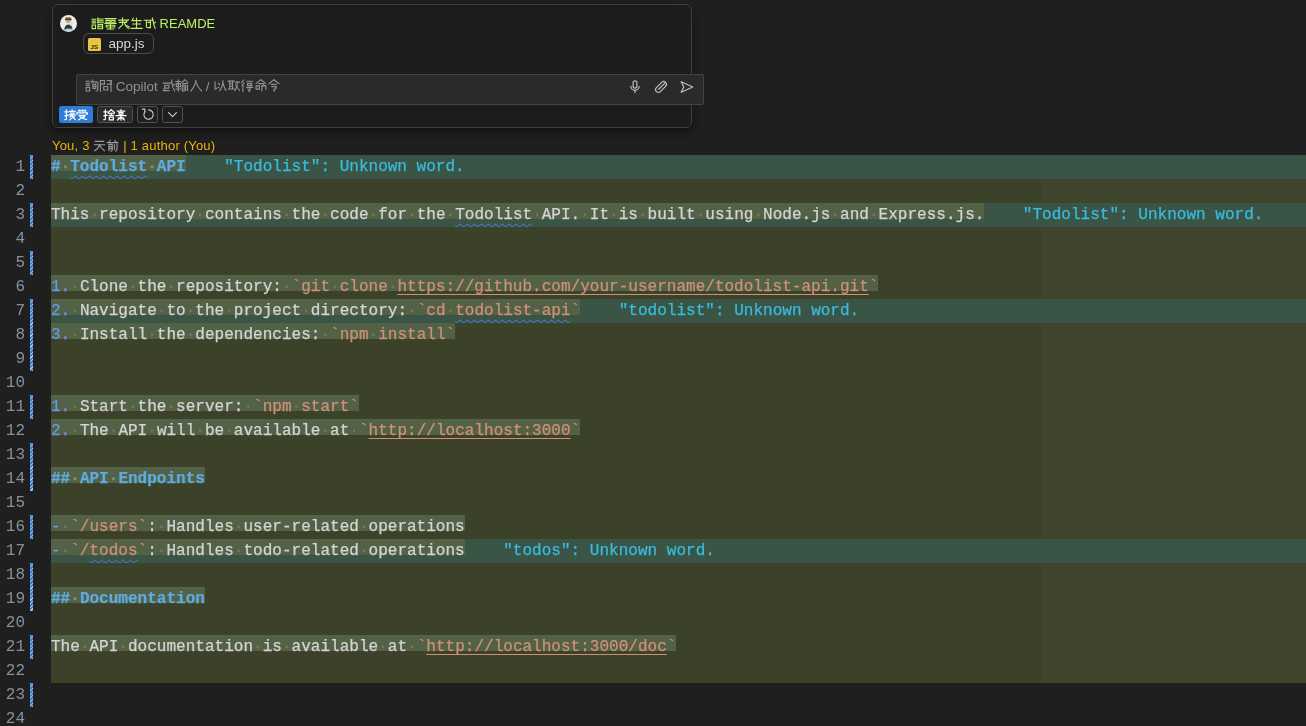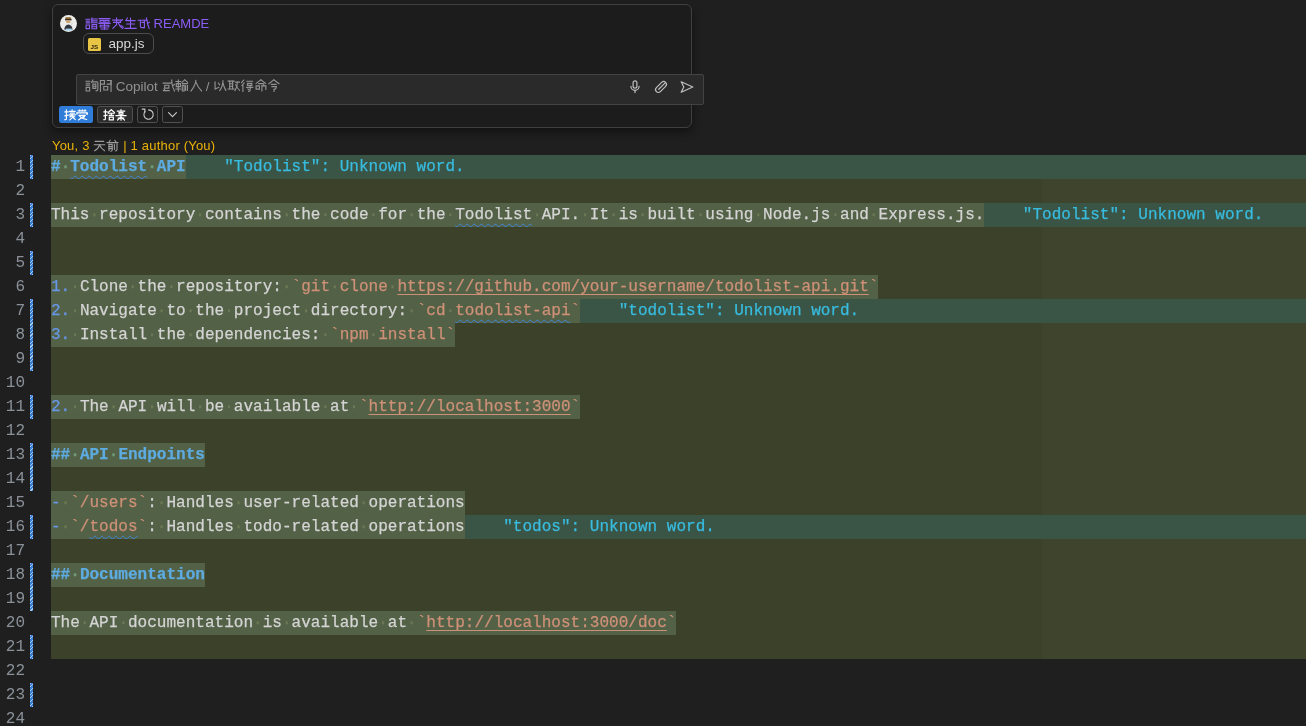--- a/index.html
+++ b/index.html
@@ -5,21 +5,21 @@
   font-family:"Liberation Sans", sans-serif; }
 #stage { position:relative; width:1306px; height:726px; }
 
 
 #rows { position:absolute; left:0; top:155px; width:1306px; }
 .row { height:24px; margin-left:51px; position:relative;
   background:linear-gradient(90deg,#3c4229 0 991px,#3e452c 991px 100%); }
 .row.t { background:#3a5446; }
 .row pre { font-family:"Liberation Mono", monospace; font-size:16.05px; line-height:24px;
    color:#d4d4d4; white-space:pre; -webkit-text-stroke:0.25px; }
-.ins { background:#536146; display:inline-block; height:24px; }
+.ins { background:#536146; display:inline-block; height:16px; }
 .row.t .ins { background:#536146; }
 i { font-style:normal; color:#6e7a57; }
 .h { color:#5dabe0; font-weight:bold; }
 .h i { color:#6f9a7a; }
 .w { color:#d4d4d4; }
 .b { color:#6796e6; }
 .c { color:#ce9178; }
 .u { text-decoration:underline; text-underline-offset:3px; }
 .sq { text-decoration:underline wavy #3f85d8 1.15px; text-underline-offset:3.5px;
    text-decoration-skip-ink:none; }
@@ -34,21 +34,21 @@
 
 
 #lens { position:absolute; left:52px; top:138px; font-size:13px; color:#eab308; letter-spacing:0.2px; }
 #lens .ck { color:#9d9d9d; }
 
 
 #widget { position:absolute; left:52px; top:4px; width:640px; height:124px;
   background:#1c1c1c; border:1px solid #404040; border-radius:6px;
   box-shadow:0 4px 10px rgba(0,0,0,0.45); }
 .av { position:absolute; left:6.5px; top:10px; width:17px; height:17px; }
-#utt { position:absolute; left:32px; top:11px; font-size:13px; color:#8b5cf6; }
+#utt { position:absolute; left:38px; top:11px; font-size:13px; color:#bef264; }
 #chip { position:absolute; left:30px; top:27.5px; height:21.5px; border:1px solid #4c4c4c;
   border-radius:6px; display:flex; align-items:center; padding:0 8px 0 3.5px; gap:8px;
   font-size:13.5px; color:#d8d8d8; }
 .js { width:13px; height:13px; margin-top:3px; }
 #inp { position:absolute; left:23px; top:69px; width:628px; height:31px;
   background:#2a2a2b; border:1px solid #434345; border-radius:2px; }
 #ph { position:absolute; left:8px; top:3.5px; font-size:13.5px; color:#929292; }
 .ic { width:16px; height:16px; color:#c0c0c0; }
 #inpic { position:absolute; right:8px; top:3.5px; display:flex; gap:10px; }
 #btns { position:absolute; left:5.5px; top:101px; display:flex; gap:4px; }
@@ -80,20 +80,23 @@
         <pre><span class="ins"><span class="b">1.</span><span class="w"><i>·</i>Clone<i>·</i>the<i>·</i>repository:<i>·</i></span><span class="c">`git<i>·</i>clone<i>·</i></span><span class="c u">https://github.com/your-username/todolist-api.git</span><span class="c">`</span></span></pre>
       </div>
 <div class="row t">
         <pre><span class="ins"><span class="b">2.</span><span class="w"><i>·</i>Navigate<i>·</i>to<i>·</i>the<i>·</i>project<i>·</i>directory:<i>·</i></span><span class="c">`cd<i>·</i></span><span class="c sq">todolist-api</span><span class="c">`</span></span>    <span class="note">"todolist": Unknown word.</span></pre>
       </div>
 <div class="row">
         <pre><span class="ins"><span class="b">3.</span><span class="w"><i>·</i>Install<i>·</i>the<i>·</i>dependencies:<i>·</i></span><span class="c">`npm<i>·</i>install`</span></span></pre>
       </div>
 <div class="row"></div>
 <div class="row"></div>
+<div class="row">
+        <pre><span class="ins"><span class="b">1.</span><span class="w"><i>·</i>Start<i>·</i>the<i>·</i>server:<i>·</i></span><span class="c">`npm<i>·</i>start`</span></span></pre>
+      </div>
 <div class="row">
         <pre><span class="ins"><span class="b">2.</span><span class="w"><i>·</i>The<i>·</i>API<i>·</i>will<i>·</i>be<i>·</i>available<i>·</i>at<i>·</i></span><span class="c">`</span><span class="c u">http://localhost:3000</span><span class="c">`</span></span></pre>
       </div>
 <div class="row"></div>
 <div class="row">
         <pre><span class="ins"><span class="h">##<i>·</i>API<i>·</i>Endpoints</span></span></pre>
       </div>
 <div class="row"></div>
 <div class="row">
         <pre><span class="ins"><span class="b">-</span><span class="w"><i>·</i></span><span class="c">`/users`</span><span class="w">:<i>·</i>Handles<i>·</i>user-related<i>·</i>operations</span></span></pre>

